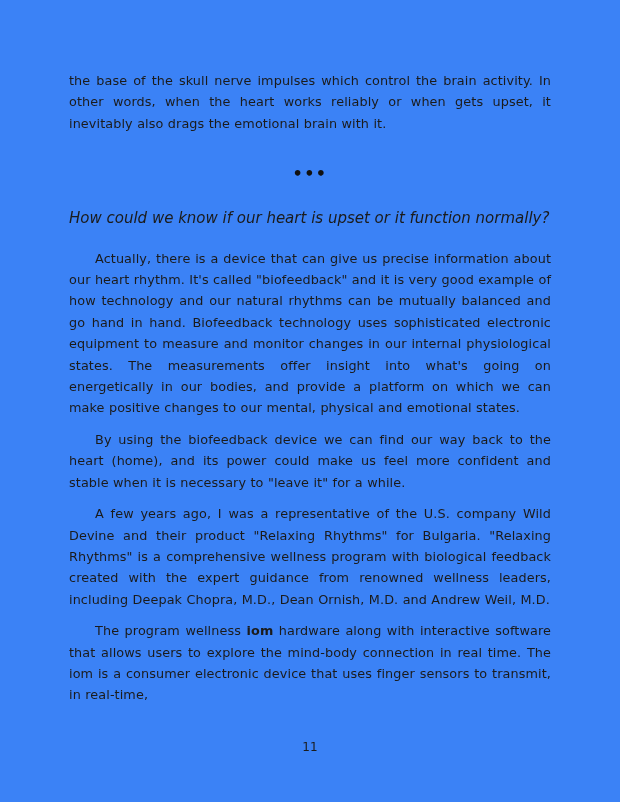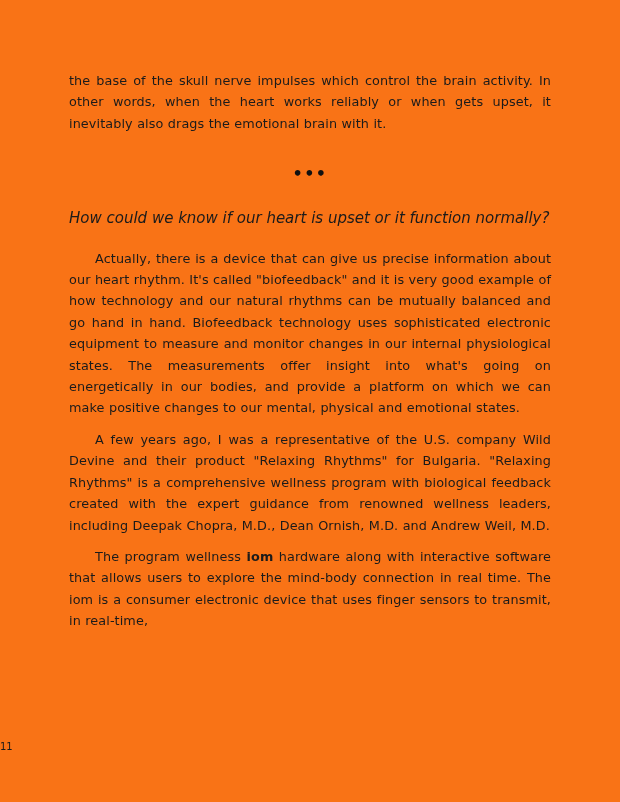--- a/index.html
+++ b/index.html
@@ -14,21 +14,21 @@
     font-family: "DejaVu Sans", sans-serif;
     color: #1b1b1b;
     -webkit-font-smoothing: antialiased;
   }
   .page {
     position: absolute;
     left: 0;
     top: 0;
     width: 620px;
     height: 802px;
-    background: #f97316;
+    background: #3b82f6;
     overflow: hidden;
   }
   .text-column {
     position: absolute;
     left: 69px;
     top: 70px;
     width: 482px;
   }
   p.para {
     margin: 0 0 10px 0;
@@ -72,22 +72,22 @@
   }
   .bold-term {
     font-weight: bold;
     margin-top: 43px;
   }
   .page-number {
     position: absolute;
     left: 0;
     right: 0;
     top: 740px;
-    text-align: left;
-    font-size: 10px;
+    text-align: center;
+    font-size: 12px;
     line-height: 14px;
     color: #1b1b1b;
   }
 </style>
 </head>
 <body>
 
 <div class="page">
 
   <div class="text-column">
@@ -95,20 +95,21 @@
     <p class="para">the base of the skull nerve impulses which control the brain activity. In other words, when the heart works reliably or when gets upset, it inevitably also drags the emotional brain with it.</p>
 
     <div class="separator">
       <div class="dots">•••</div>
     </div>
 
     <p class="question">How could we know if our heart is upset or it function normally?</p>
 
     <p class="para indent">Actually, there is a device that can give us precise information about our heart rhythm. It's called "biofeedback" and it is very good example of how technology and our natural rhythms can be mutually balanced and go hand in hand. Biofeedback technology uses sophisticated electronic equipment to measure and monitor changes in our internal physiological states. The measurements offer insight into what's going on energetically in our bodies, and provide a platform on which we can make positive changes to our mental, physical and emotional states.</p>
 
+    <p class="para indent"> By using the biofeedback device we can find our way back to the heart (home), and its power could make us feel more confident and stable when it is necessary to "leave it" for a while.</p>
 
     <p class="para indent">A few years ago, I was a representative of the U.S. company  Wild Devine and their product "Relaxing Rhythms" for Bulgaria. "Relaxing Rhythms" is a comprehensive wellness program with biological feedback created with the expert guidance from renowned wellness leaders, including Deepak Chopra, M.D., Dean Ornish, M.D. and Andrew Weil, M.D.</p>
 
     <p class="para indent"><span>The program wellness </span><span class="bold-term">iom</span><span> hardware along with interactive software that allows users to explore the mind-body connection in real time. The iom is a consumer electronic device that uses finger sensors to transmit, in real-time,</span></p>
 
   </div>
 
   <div class="page-number">11</div>
 
 </div>

